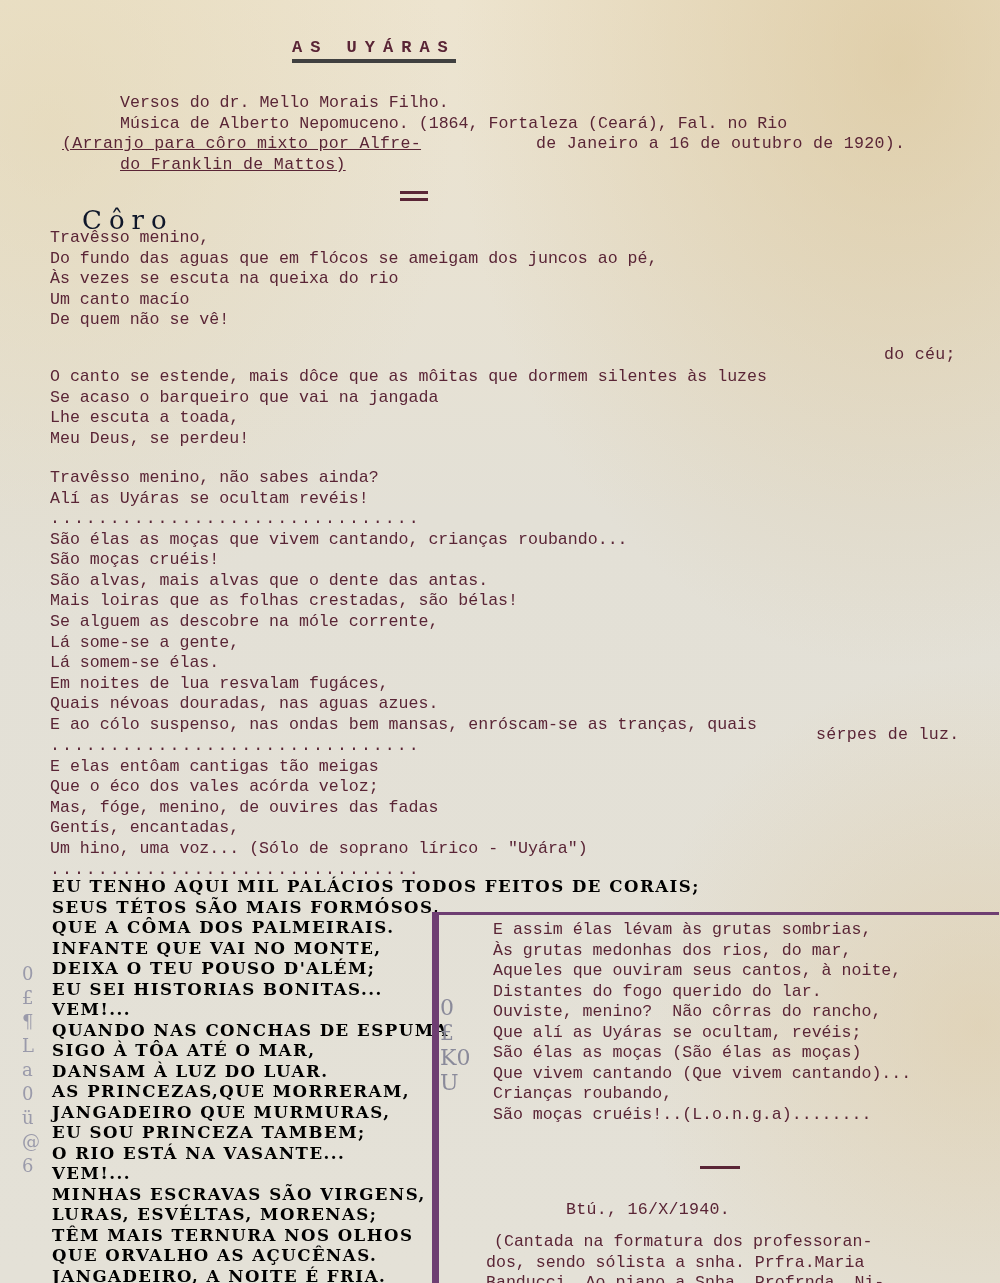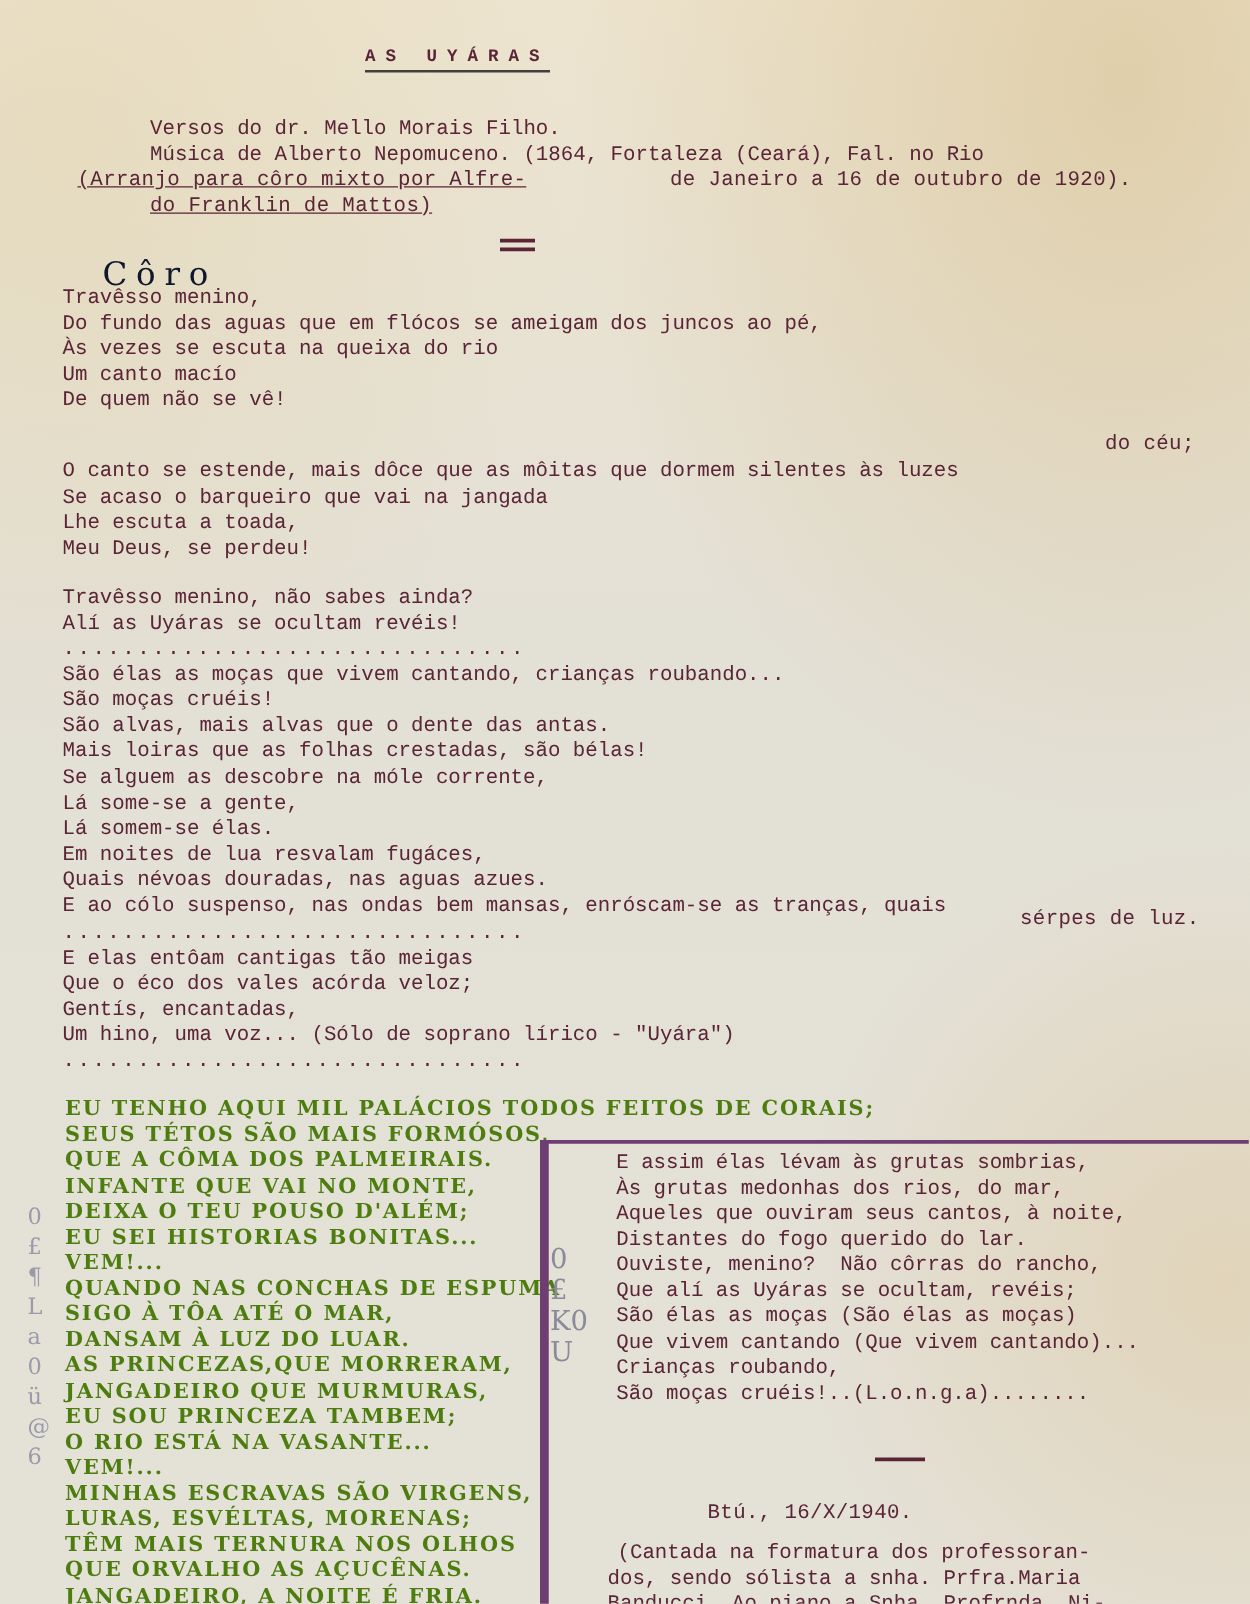--- a/index.html
+++ b/index.html
@@ -11,34 +11,34 @@
       radial-gradient(ellipse at 98% 80%, rgba(220,196,150,0.45) 0%, rgba(220,196,150,0) 25%),
       radial-gradient(ellipse at 5% 10%, rgba(225,210,170,0.45) 0%, rgba(225,210,170,0) 30%),
       linear-gradient(180deg, #ede4cf 0%, #e3e0d6 40%, #e4e1d7 100%);
     font-family: "Liberation Mono", "DejaVu Sans Mono", monospace;
     color: #5c2a3a;
   }
   .ink { color: #5a2536; }
   .abs { position: absolute; white-space: pre; }
   .line { font-size: 16.6px; line-height: 20.6px; letter-spacing: 0.3px; }
   .title {
-    position: absolute; left: 292px; top: 38px; font-size: 14px; letter-spacing: 8px;
-    border-bottom: 2px solid #404040; padding-bottom: 2px; font-weight: bold;
+    position: absolute; left: 292px; top: 38px; font-size: 17px; letter-spacing: 8px;
+    border-bottom: 4px solid #404040; padding-bottom: 2px; font-weight: bold;
   }
   .credits { position: absolute; left: 120px; top: 93px; }
   .credits div { font-size: 16.6px; line-height: 20.5px; white-space: pre; }
   .underline { text-decoration: underline; }
   .eq { position: absolute; left: 400px; top: 191px; width: 28px; }
   .eq span { display: block; height: 3px; background: #5a2536; margin-bottom: 4px; }
   .coro { position: absolute; left: 82px; top: 205px; font-size: 26px; color: #0f172a; letter-spacing: 7px; font-family: "DejaVu Serif", serif; }
   .block { position: absolute; left: 50px; }
   .block div { white-space: pre; font-size: 16.6px; line-height: 20.6px; }
   .dots { letter-spacing: 2px; }
   .caps { position: absolute; left: 52px; top: 876px; }
-  .caps div { white-space: pre; font-size: 16.6px; line-height: 20.5px; letter-spacing: 1.5px; font-family: "DejaVu Serif", serif; font-weight: bold; color: #4d7c0f; }
+  .caps div { white-space: pre; font-size: 16.6px; line-height: 20.5px; letter-spacing: 1.5px; font-family: "DejaVu Serif", serif; font-weight: bold; color: #000000; }
   .boxed {
     position: absolute; left: 432px; top: 912px; width: 560px; height: 371px;
     border-top: 3px solid #6e3e72; border-left: 7px solid #6e3e72;
   }
   .boxed-text { position: absolute; left: 493px; top: 920px; }
   .boxed-text div { white-space: pre; font-size: 16.6px; line-height: 20.5px; }
   .box-mark { position: absolute; left: 440px; top: 995px; color: #8a8a9a; font-size: 22px; line-height: 25px; font-family: "DejaVu Serif", serif; }
   .dash { position: absolute; left: 700px; top: 1166px; width: 40px; height: 3px; background: #5a2536; }
   .closing { position: absolute; left: 486px; top: 1198px; margin-top: 12px; }
   .closing div { white-space: pre; font-size: 16.6px; line-height: 20.5px; }
@@ -97,20 +97,21 @@
   <div>Em noites de lua resvalam fugáces,</div>
   <div>Quais névoas douradas, nas aguas azues.</div>
   <div>E ao cólo suspenso, nas ondas bem mansas, enróscam-se as tranças, quais</div>
 </div>
 <div class="abs ink line" style="left:816px; top:689px;margin-top:36px;">sérpes de luz.</div>
 
 <div class="block ink" style="top:736px;">
   <div class="dots">...............................</div>
   <div>E elas entôam cantigas tão meigas</div>
   <div>Que o éco dos vales acórda veloz;</div>
+  <div>Mas, fóge, menino, de ouvires das fadas</div>
   <div>Gentís, encantadas,</div>
   <div>Um hino, uma voz... (Sólo de soprano lírico - "Uyára")</div>
   <div class="dots">...............................</div>
 </div>
 
 <div class="caps">
   <div>EU TENHO AQUI MIL PALÁCIOS TODOS FEITOS DE CORAIS;</div>
   <div>SEUS TÉTOS SÃO MAIS FORMÓSOS,</div>
   <div>QUE A CÔMA DOS PALMEIRAIS.</div>
   <div>INFANTE QUE VAI NO MONTE,</div>

